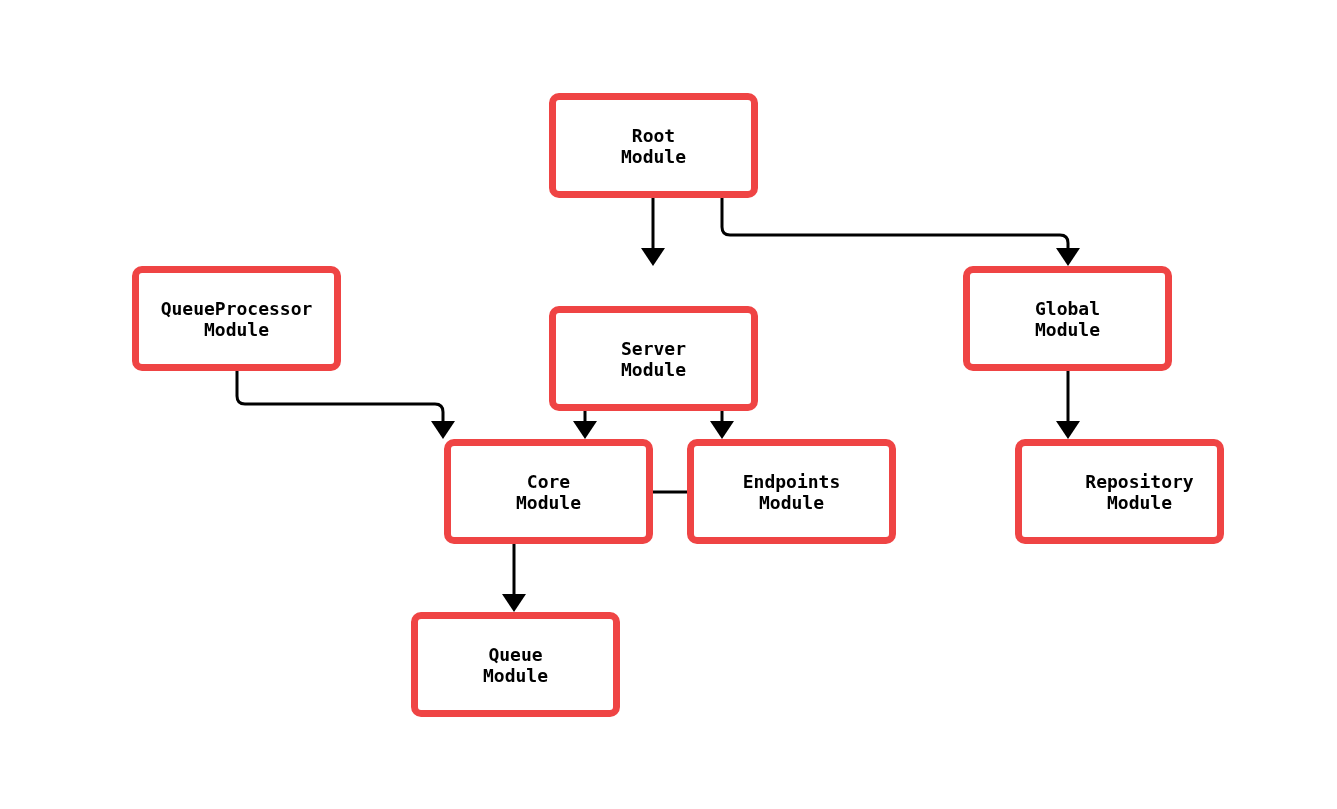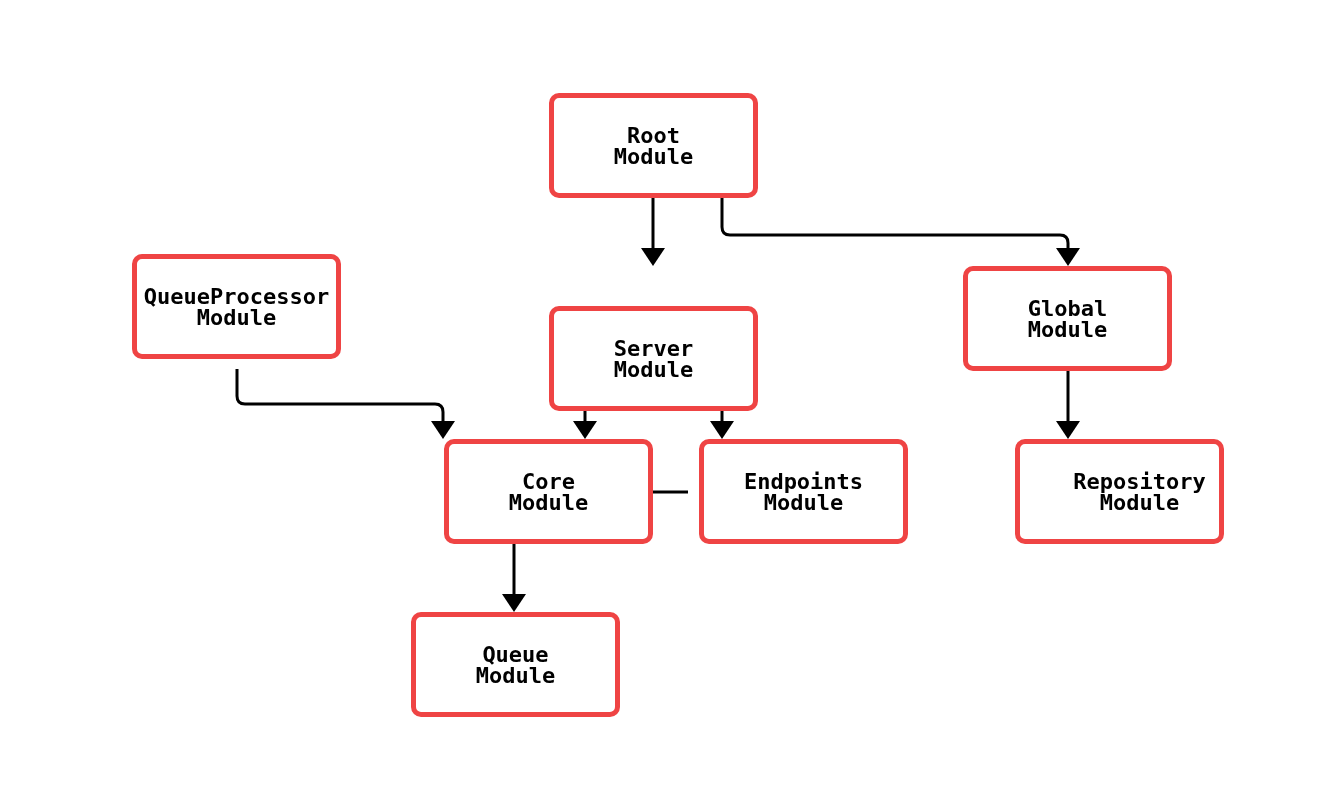--- a/index.html
+++ b/index.html
@@ -29,39 +29,39 @@
   }
   .edges polygon {
     fill: #000000;
     stroke: none;
   }
   .node {
     position: absolute;
     width: 209px;
     height: 105px;
     box-sizing: border-box;
-    border: 5px solid #ef4444;
+    border: 7px solid #ef4444;
     border-radius: 10px;
     background: #ffffff;
     display: flex;
     align-items: center;
     justify-content: center;
     text-align: center;
-    font-size: 22px;
+    font-size: 18px;
     font-weight: 700;
     line-height: 21px;
     color: #000000;
     white-space: pre-line;
   }
   .n-root           { left: 549px; top: 93px;  }
-  .n-queueprocessor { left: 132px; top: 254px; }
+  .n-queueprocessor { left: 132px; top: 266px; }
   .n-server         { left: 549px; top: 266px; margin-top: 40px; }
   .n-global         { left: 963px; top: 266px; text-align: center; }
   .n-core           { left: 411px; top: 439px; margin-left: 33px; }
-  .n-endpoints      { left: 687px; top: 439px; margin-left: 12px; }
+  .n-endpoints      { left: 687px; top: 439px; }
   .n-repository     { left: 1015px; top: 439px; padding-left: 40px; }
   .n-queue          { left: 411px; top: 612px; }
 </style>
 </head>
 <body>
 
 <div class="canvas">
 
   <svg class="edges" viewBox="0 0 1337 809" xmlns="http://www.w3.org/2000/svg">
 

